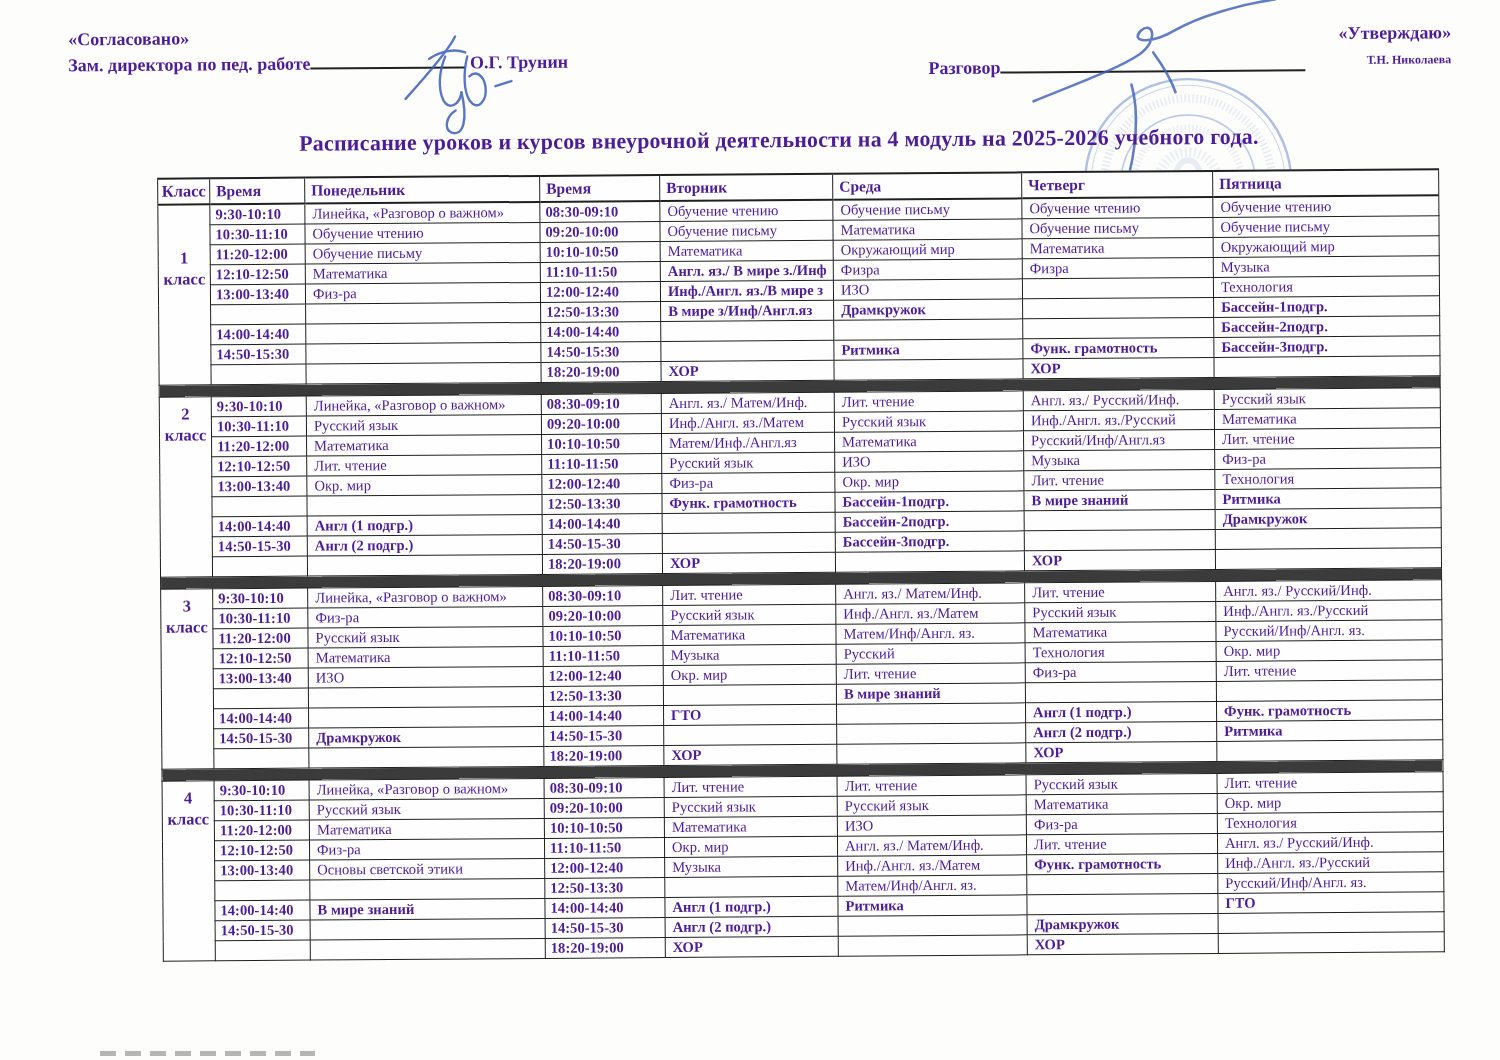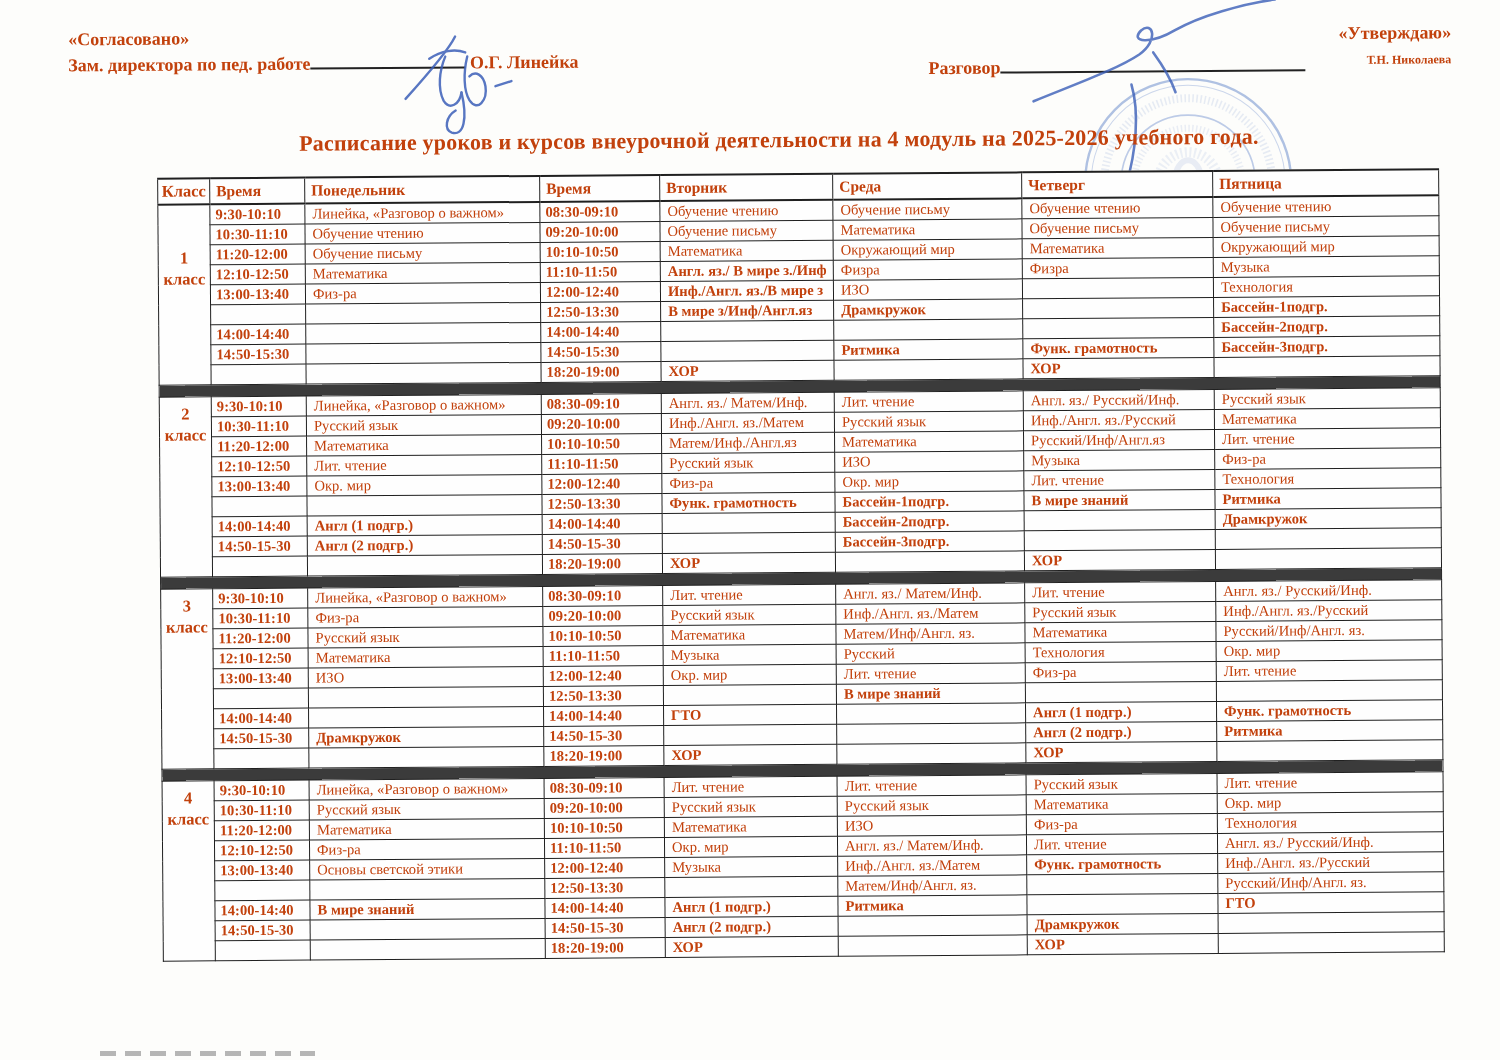--- a/index.html
+++ b/index.html
@@ -1,17 +1,17 @@
 <!DOCTYPE html>
 <html><head>
 <meta charset="utf-8">
 <style>
   html,body{margin:0;padding:0;background:#ffffff;}
   .page{position:relative;width:1500px;height:1060px;background:#fdfdfb;overflow:hidden;
-        font-family:"Liberation Serif", serif;color:#c2410c;}
+        font-family:"Liberation Serif", serif;color:#4c1d95;}
   .scan{position:absolute;inset:0;transform:rotate(-0.42deg);transform-origin:120px 980px;}
 
   
   .hdr-left{position:absolute;left:75px;top:26px;font-size:18px;font-weight:bold;line-height:1.45;}
   .hdr-left .row2{white-space:nowrap;}
   .sign-line-left{display:inline-block;width:155px;border-bottom:2px solid #222;height:16px;}
   .hdr-right{position:absolute;left:935px;top:30px;width:545px;}
   .approve{position:absolute;right:22px;top:2px;font-size:18px;font-weight:bold;text-align:left;}
   .director-row{position:absolute;left:0;top:32px;font-size:18px;font-weight:bold;white-space:nowrap;}
   .sign-line-right{display:inline-block;width:305px;border-bottom:2px solid #222;height:16px;}
@@ -43,21 +43,21 @@
 </head>
 <body>
 
 <div class="page">
   <div class="scan">
 
     <div class="hdr-left">
       <div>«Согласовано»</div>
       <div class="row2">
         <span>Зам. директора по пед. работе</span><span class="sign-line-left"></span>
-        <span>О.Г. Линейка</span>
+        <span>О.Г. Трунин</span>
       </div>
     </div>
 
     <div class="hdr-right">
       <div class="approve">«Утверждаю»</div>
       <div class="director-row">
         <span>Разговор</span><span class="sign-line-right"></span>
       </div>
       <div class="approver-name">Т.Н. Николаева</div>
     </div>

